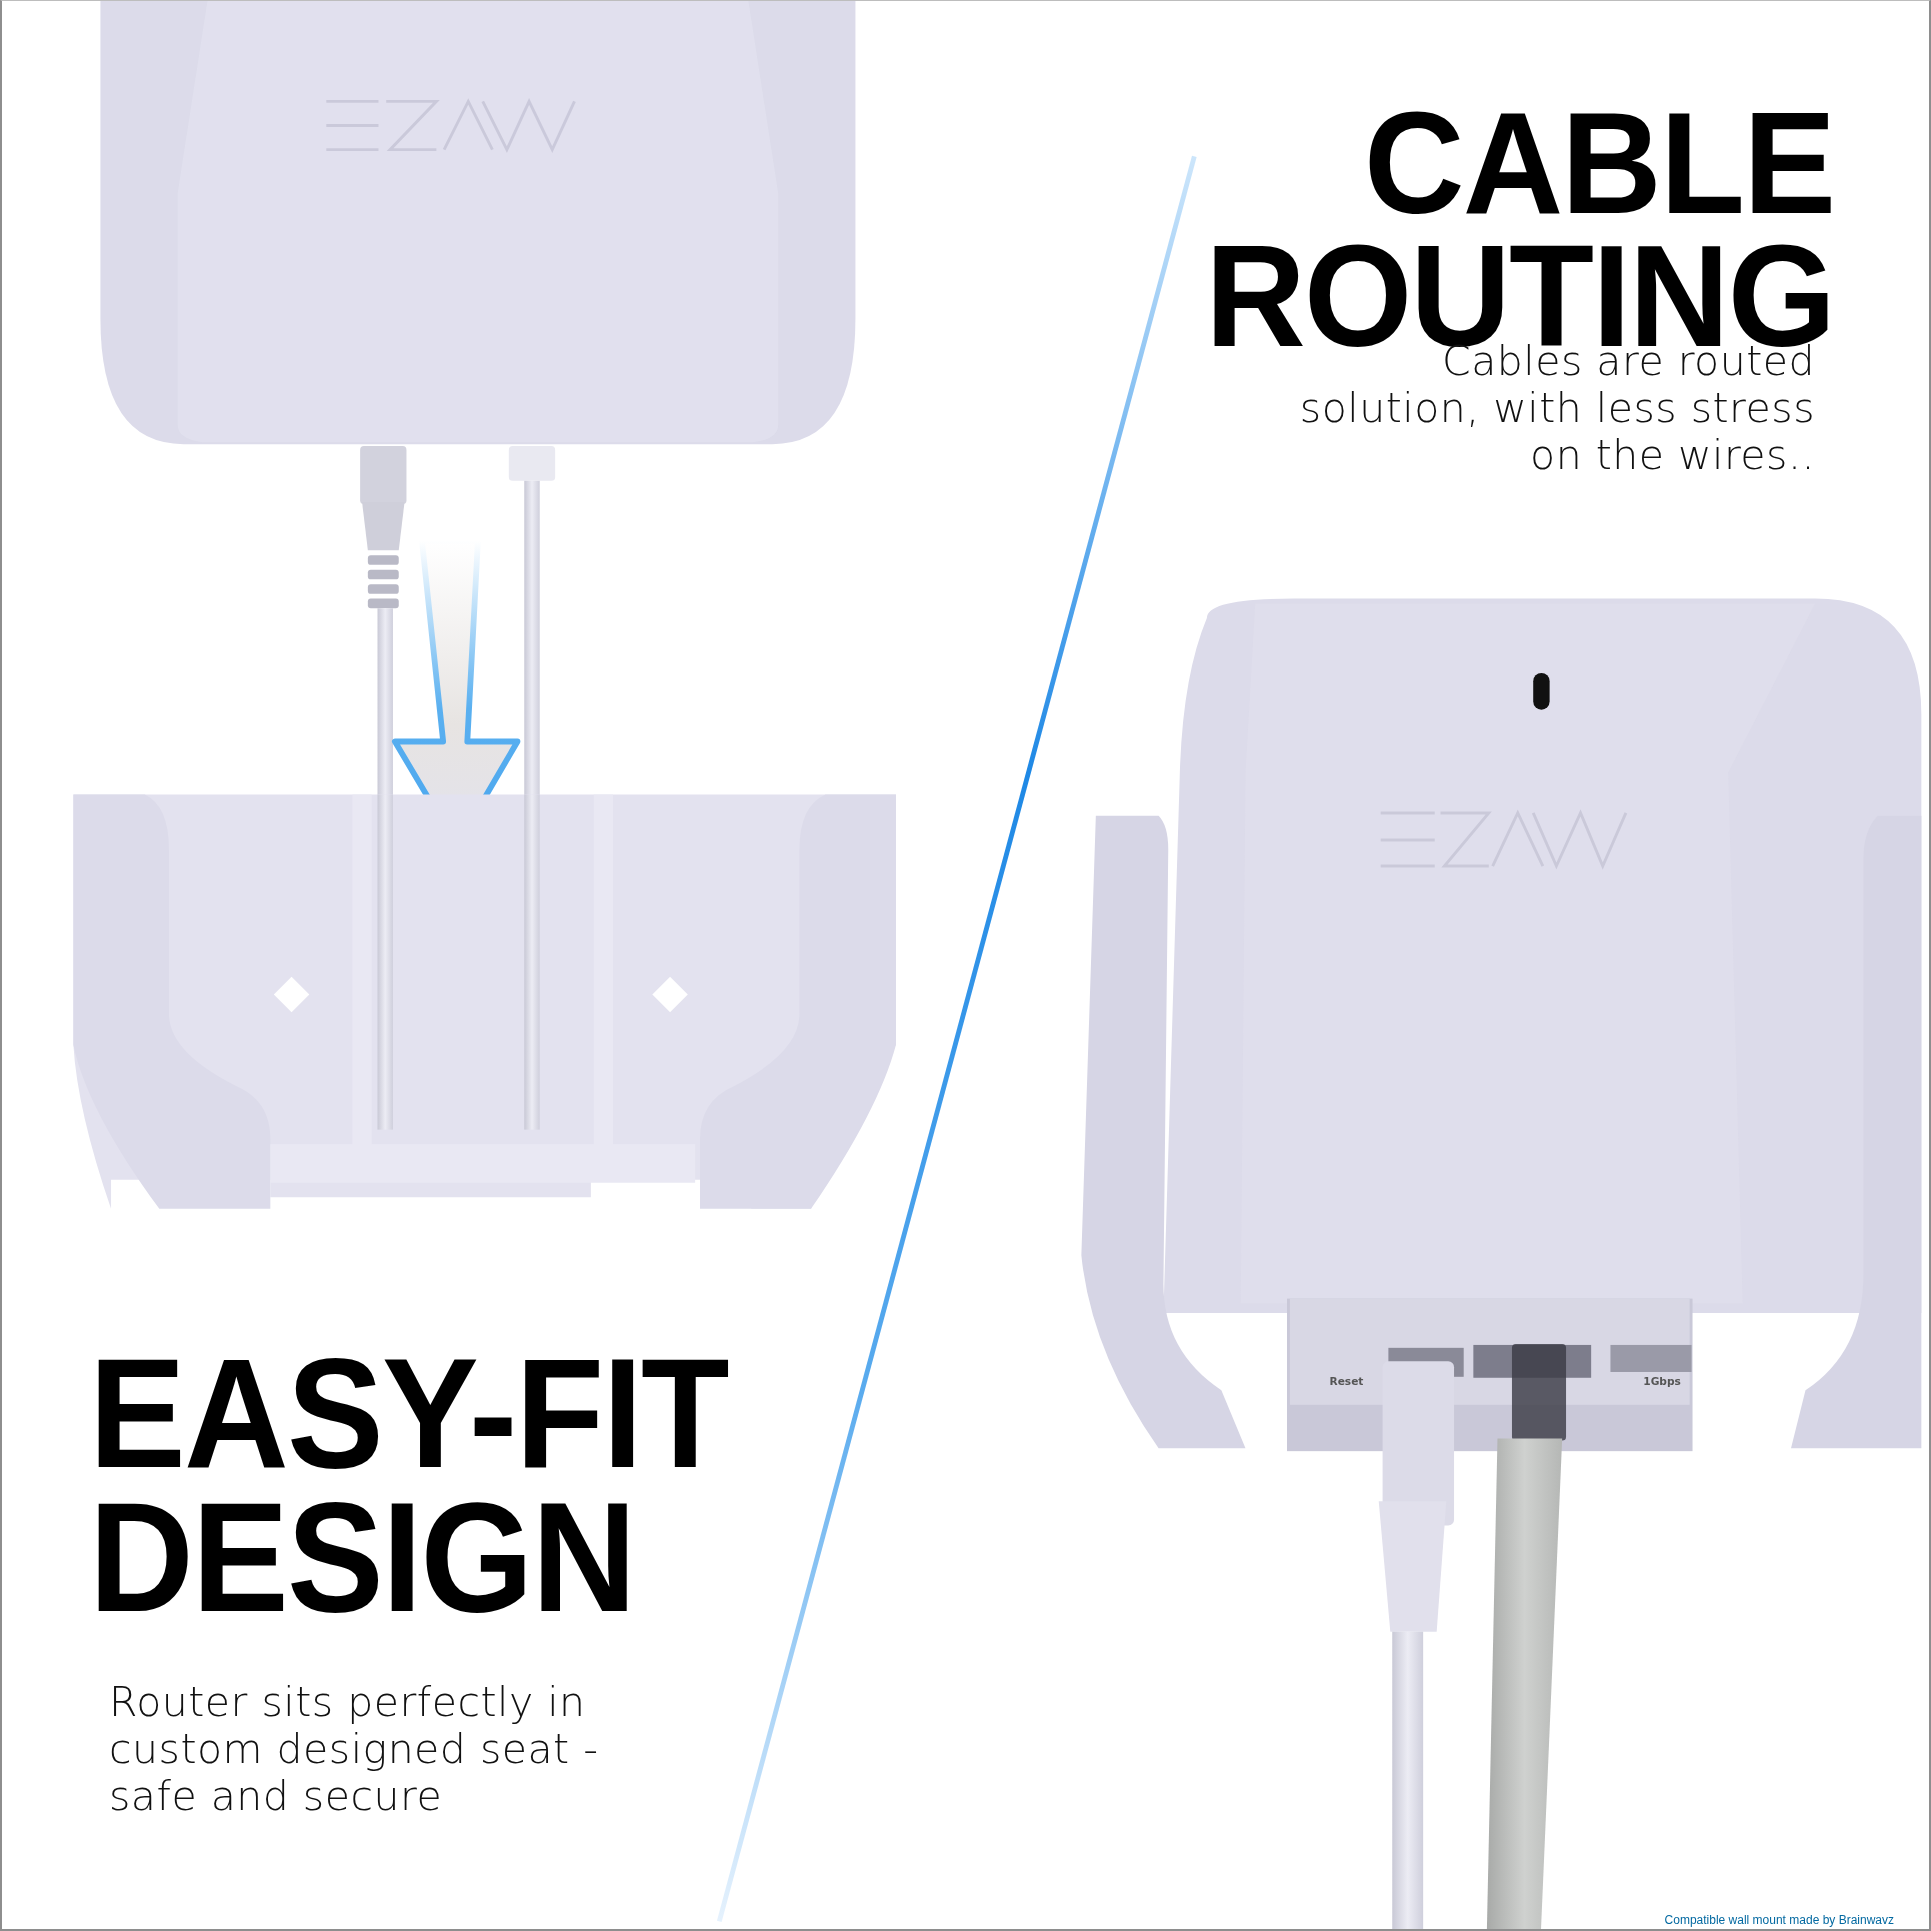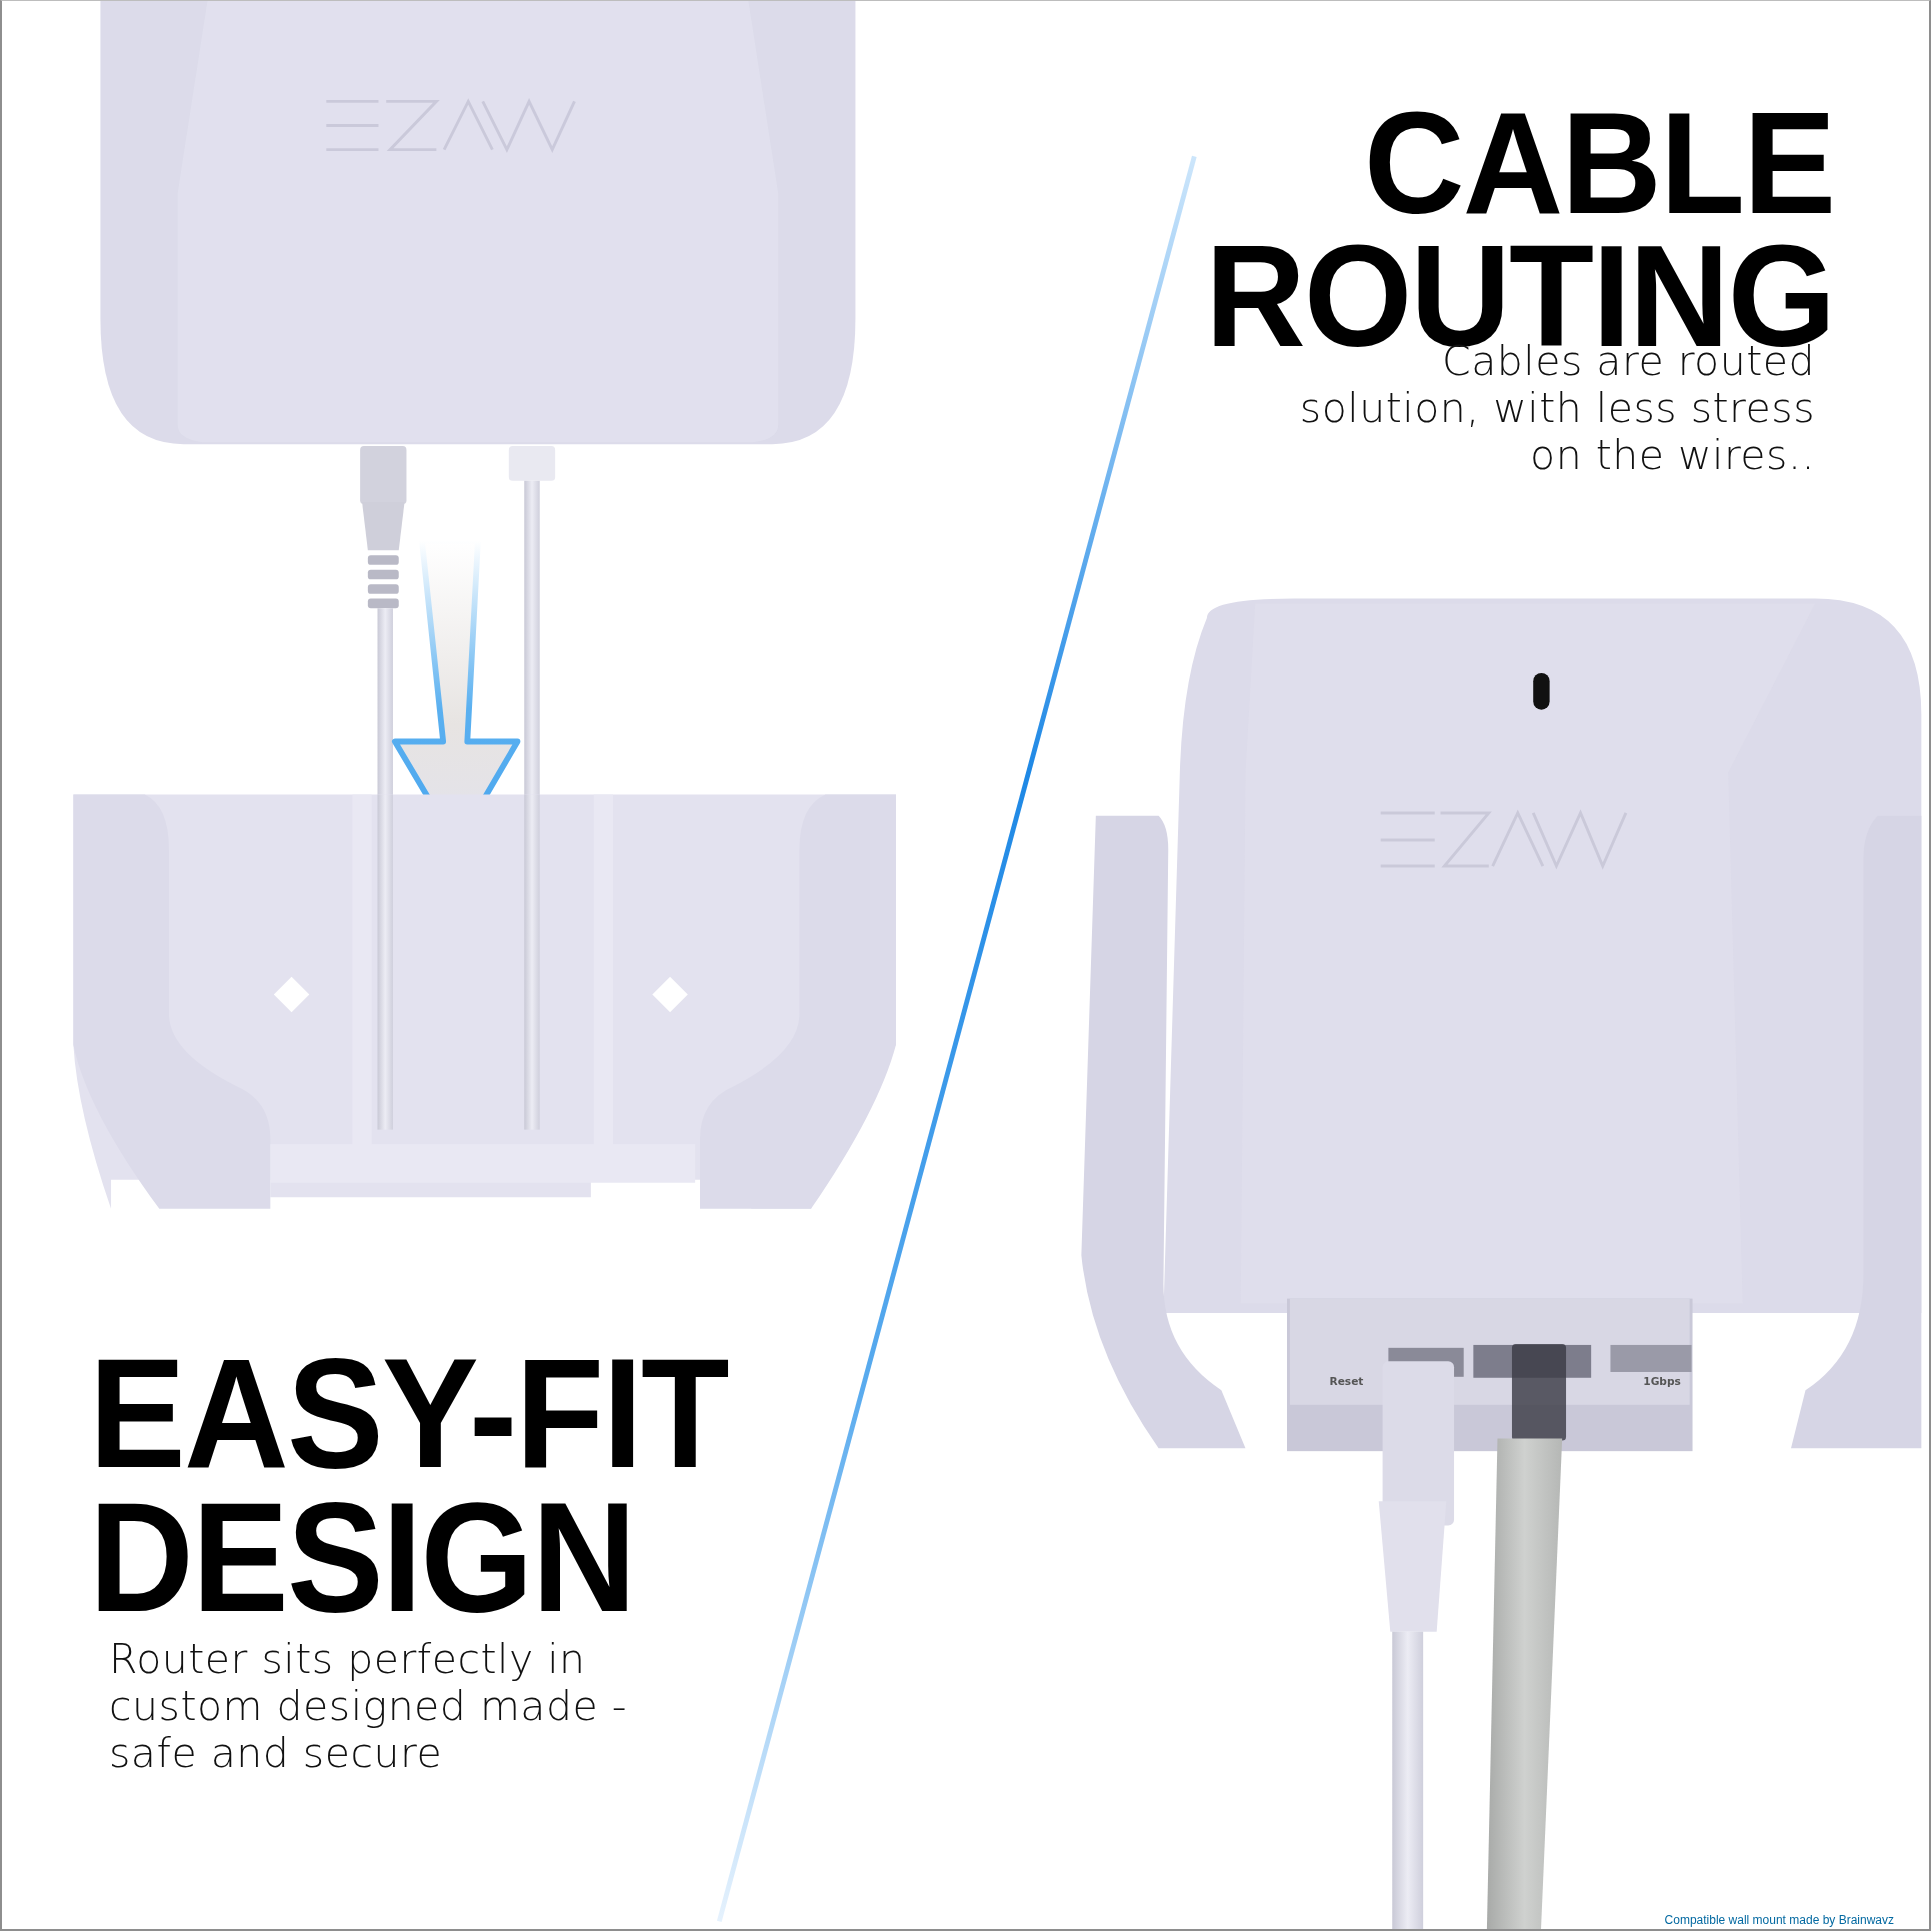--- a/index.html
+++ b/index.html
@@ -22,21 +22,21 @@
   .headline span { display: block; }
   .body-copy {
     position: absolute; margin: 16px; color: #111;
     font-family: "DejaVu Sans", sans-serif; font-weight: 200;
     font-size: 41px; line-height: 47px; letter-spacing: 0.5px;
   }
   .body-copy span { display: block; }
   #cable-title { right: 97px; top: 97px; text-align: right; font-size: 145px; transform: scaleX(0.96); transform-origin: right top; }
   #cable-copy { right: 100px; top: 322px; text-align: right; }
   #easy-title { left: 89px; top: 1342px; font-size: 156px; transform: scaleX(0.93); transform-origin: left top; }
-  #easy-copy { left: 93px; top: 1620px; }
+  #easy-copy { left: 93px; top: 1663px; }
   #credit {
     position: absolute; right: 37px; bottom: 3.9px;
     font-family: Liberation Sans, sans-serif; font-size: 12px; color: #0369a1;
   }
 </style>
 </head>
 <body>
 
 <svg class="scene" width="1931" height="1931" viewBox="0 0 2000 2000">
   <defs>
@@ -158,19 +158,19 @@
   <span>solution, with less stress</span>
   <span>on the wires..</span>
 </p>
 
 <h1 id="easy-title" class="headline">
   <span>EASY-FIT</span>
   <span>DESIGN</span>
 </h1>
 <p id="easy-copy" class="body-copy">
   <span>Router sits perfectly in</span>
-  <span>custom designed made -</span>
+  <span>custom designed seat -</span>
   <span>safe and secure</span>
 </p>
 
 <div id="credit">Compatible wall mount made by Brainwavz</div>
 <div class="frame"></div>
 
 
 </body></html>

